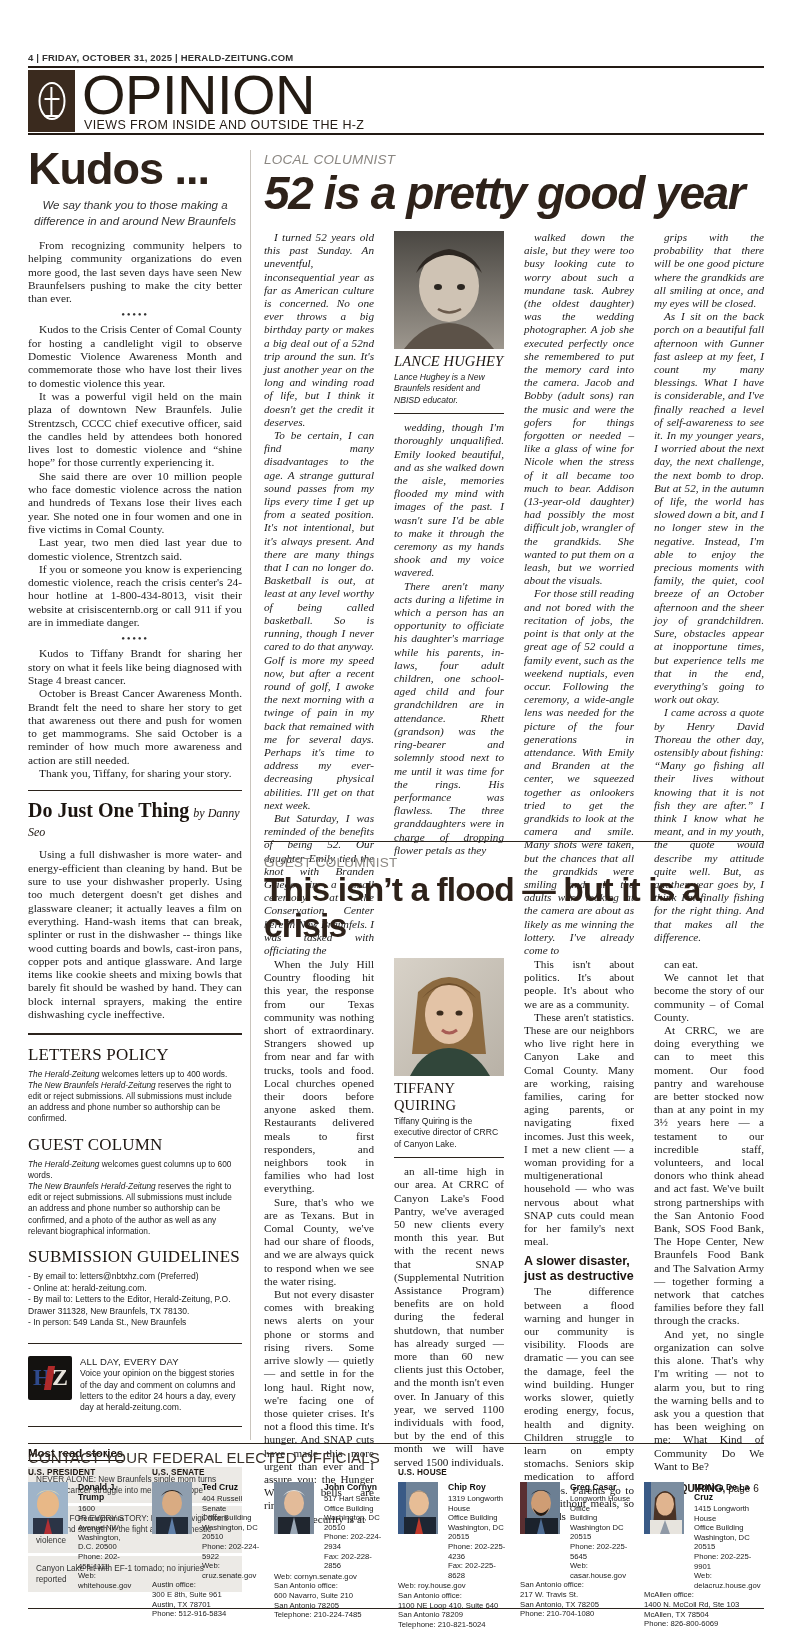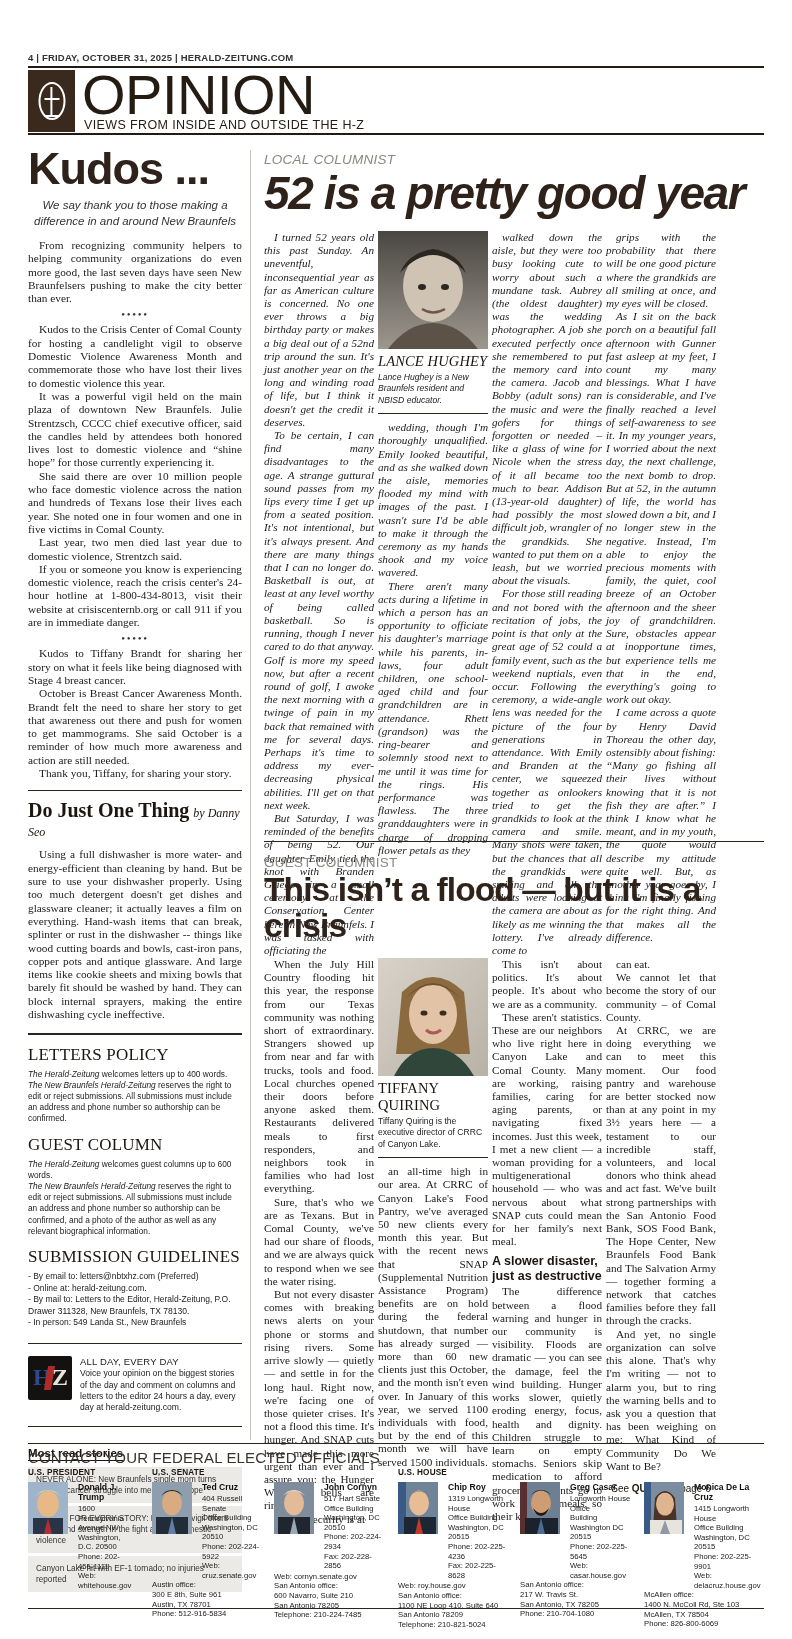--- a/index.html
+++ b/index.html
@@ -127,21 +127,21 @@
   .head-big {
     font-family:"Liberation Sans", sans-serif; font-weight:700;
     font-size:46px; line-height:48px; letter-spacing:-1.4px;
     color:#2e221a; margin:2px 0 0 0;
   }
   .head-big2 {
     font-family:"Liberation Sans", sans-serif; font-weight:700;
     font-size:33.5px; line-height:36px; letter-spacing:-0.9px;
     color:#2e221a; margin:2px 0 0 0;
   }
-  .story-cols { display:flex; gap:4px; }
+  .story-cols { display:flex; gap:20px; }
   .scol { width:110px; }
   .scol p { font-size:11.2px; line-height:13.2px; text-align:justify; margin:0; text-indent:10px; hyphens:auto;}
 
   .mug { width:100%; display:block; }
   .mug-img { width:100%; height:118px; background:#b9b4ad; position:relative; overflow:hidden; }
   .mug-name {
     font-family:"Liberation Serif", serif; font-size:14.5px; color:#1c1510;
     margin-top:4px; letter-spacing:.01em;
   }
   .mug-bio {

